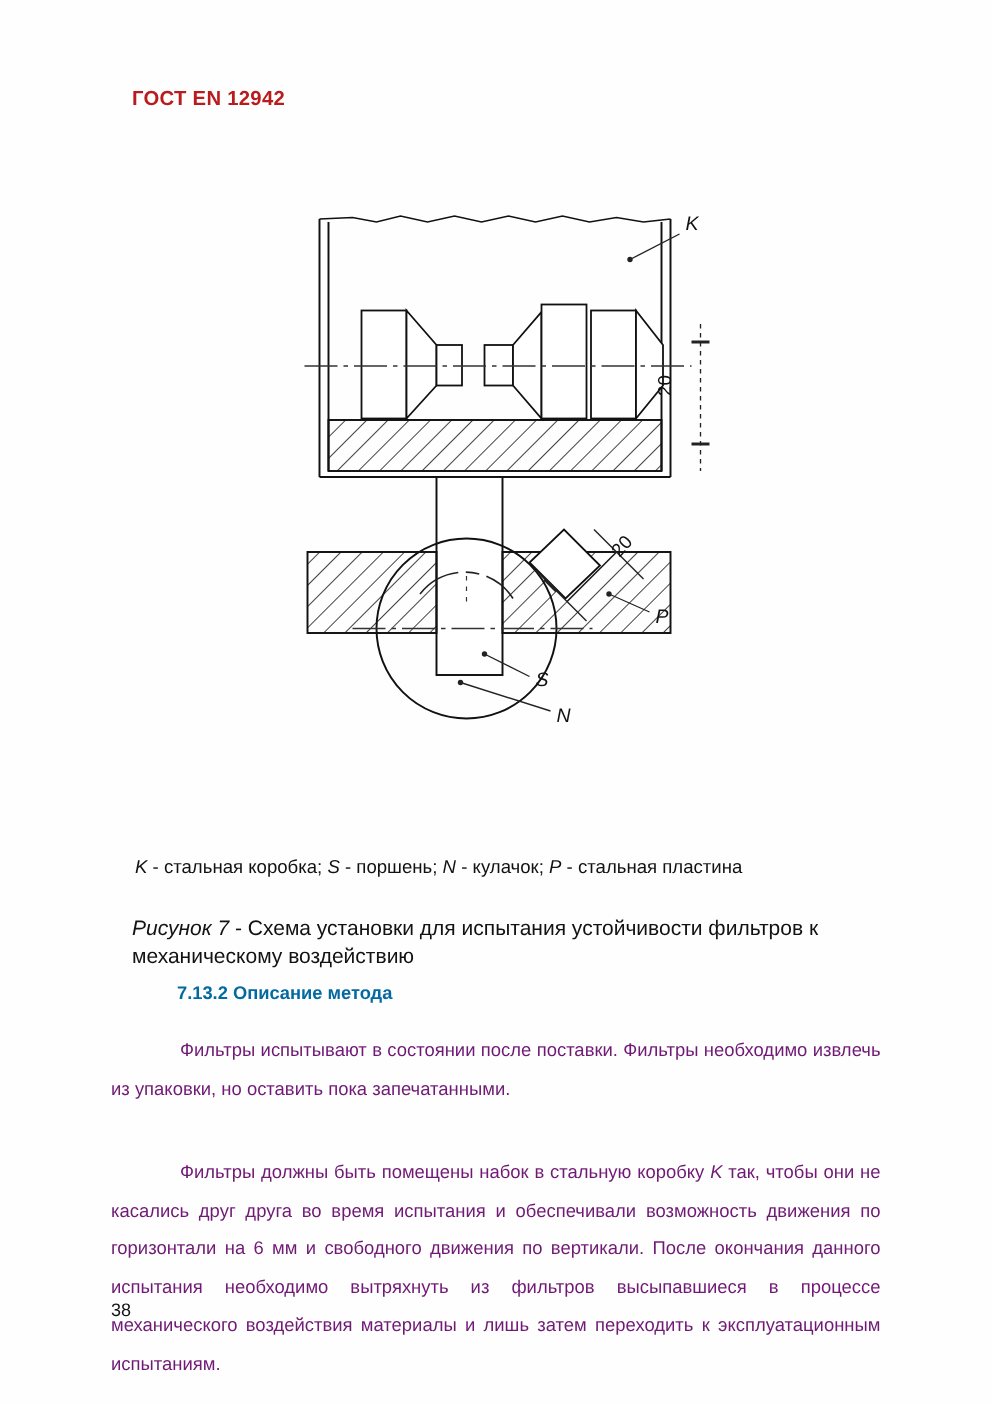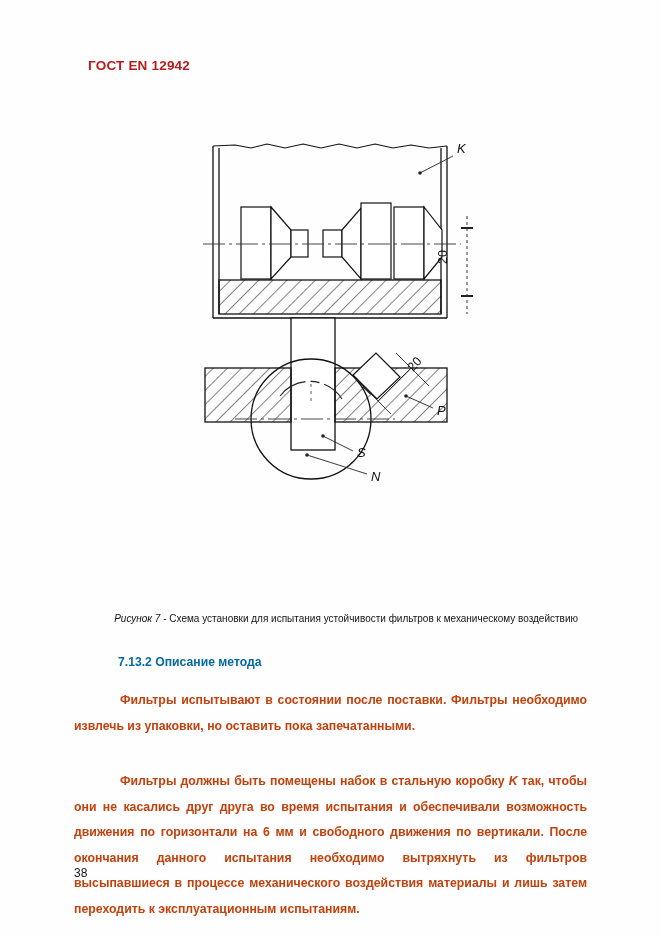--- a/index.html
+++ b/index.html
@@ -52,47 +52,46 @@
     color: #121212;
     white-space: nowrap;
   }
   .fig-legend i { font-style: italic; }
 
   .fig-caption {
     position: absolute;
     left: 88px;
     top: 609px;
     width: 490px;
-    font-size: 10px;
+    font-size: 14px;
     line-height: 19px;
-    text-align: right;
+    text-align: left;
     color: #121212;
   }
   .fig-caption i { font-style: italic; }
 
   
   .section-head {
     position: absolute;
     left: 118px;
     top: 655px;
     font-size: 12.2px;
     font-weight: bold;
     color: #0369a1;
   }
 
   .para {
     position: absolute;
     left: 74px;
     width: 513px;
     font-size: 12.3px;
     line-height: 25.5px;
-    color: #c2410c;
+    color: #701a75;
     text-align: justify;
     text-justify: inter-word;
-    font-weight: bold;
   }
   .para .ind { display: inline-block; width: 46px; }
   .para i { font-style: italic; }
   .para sup {
     font-size: 8.4px;
     vertical-align: super;
     line-height: 0;
   }
   #para-1 { top: 676px; }
   #para-2 { top: 714px; }
@@ -299,20 +298,23 @@
         <text x="362" y="35" font-size="13" font-style="italic">K</text>
         <text x="342" y="297" font-size="13" font-style="italic">P</text>
         <text x="262" y="339" font-size="13" font-style="italic">S</text>
         <text x="276" y="363" font-size="13" font-style="italic">N</text>
         <text x="352" y="146" font-size="12.5" transform="rotate(-90 352 146)">20</text>
         <text x="318" y="254" font-size="12.5" transform="rotate(-48 318 254)">20</text>
       </g>
     </svg>
   </div>
 
+  <div class="fig-legend">
+    <i>K</i><span> - стальная коробка; </span><i>S</i><span> - поршень; </span><i>N</i><span> - кулачок; </span><i>P</i><span> - стальная пластина</span>
+  </div>
 
   <div class="fig-caption">
     <i>Рисунок 7</i><span> - Схема установки для испытания устойчивости фильтров к механическому воздействию</span>
   </div>
 
   <div class="section-head">7.13.2 Описание метода</div>
 
   <p class="para" id="para-1">
     <span class="ind"></span><span>Фильтры испытывают в состоянии после поставки. Фильтры необходимо извлечь из упаковки, но оставить пока запечатанными.</span>
   </p>

